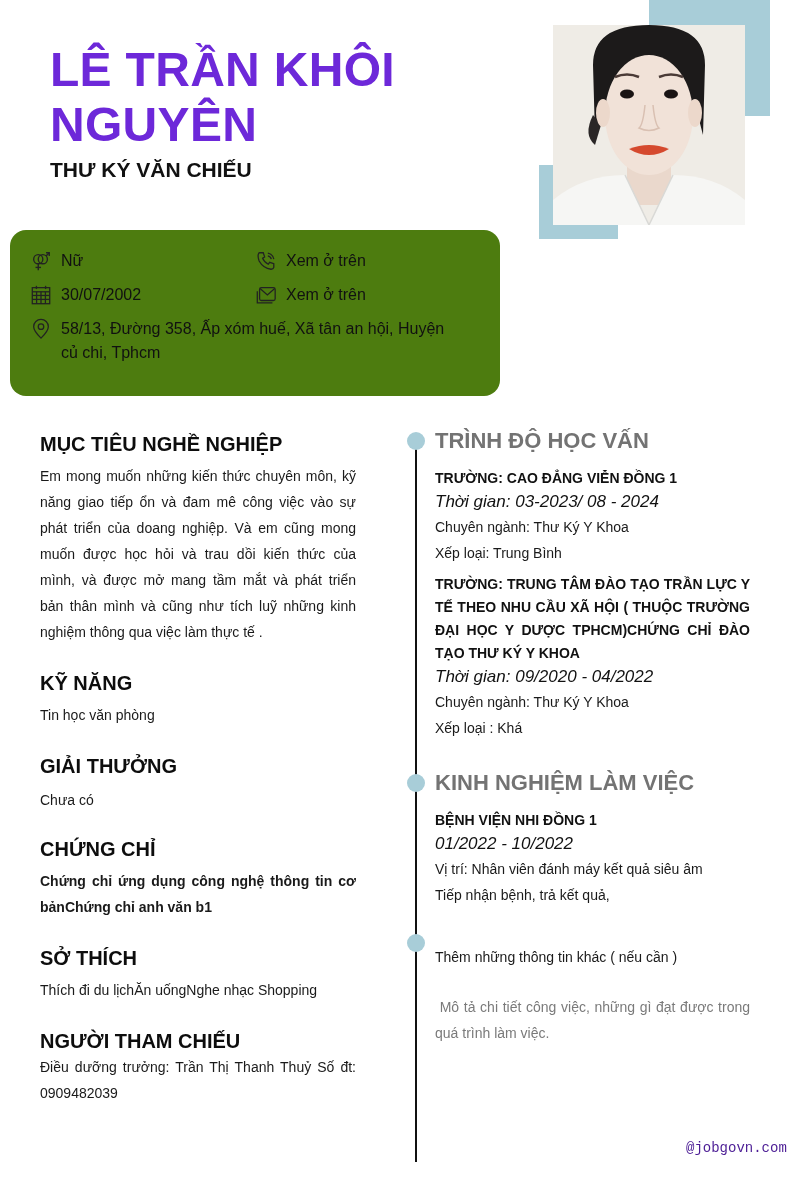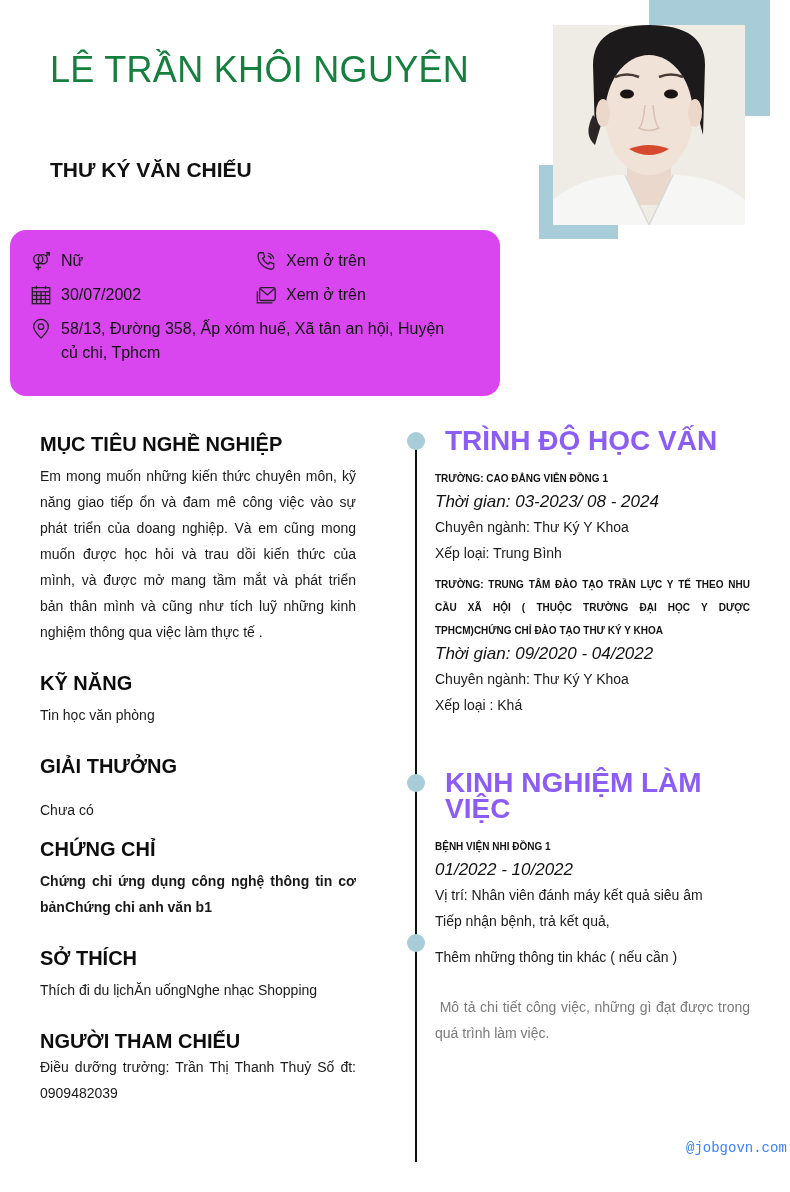--- a/index.html
+++ b/index.html
@@ -1,46 +1,46 @@
 <!DOCTYPE html>
 <html><head>
 <meta charset="utf-8">
 <style>
   * { box-sizing: border-box; margin: 0; padding: 0; }
   html, body { width: 790px; height: 1192px; background: #ffffff; overflow: hidden; }
   body { position: relative; font-family: "Liberation Sans", "DejaVu Sans", sans-serif; color: #111; }
 
-  .name { position: absolute; left: 50px; top: 42px; width: 420px; font-size: 36px; line-height: 55px; font-weight: 400; color: #15803d; letter-spacing: 0.3px; }
+  .name { position: absolute; left: 50px; top: 42px; width: 420px; font-size: 48px; line-height: 55px; font-weight: 700; color: #6d28d9; letter-spacing: 0.3px; }
   .job-title { position: absolute; left: 50px; top: 158px; font-size: 21px; font-weight: 700; color: #111; }
 
   .deco-top { position: absolute; left: 649px; top: 0; width: 121px; height: 116px; background: #a8cdd8; }
   .deco-bottom { position: absolute; left: 539px; top: 165px; width: 79px; height: 74px; background: #a8cdd8; }
   .photo { position: absolute; left: 553px; top: 25px; width: 192px; height: 200px; overflow: hidden;
     background: linear-gradient(180deg, #f1efe9 0%, #efece6 60%, #ebe7e1 100%); }
   .photo svg { width: 100%; height: 100%; display: block; }
 
-  .contact-box { position: absolute; left: 10px; top: 230px; width: 490px; height: 166px; background: #d946ef; border-radius: 16px; }
+  .contact-box { position: absolute; left: 10px; top: 230px; width: 490px; height: 166px; background: #4d7c0f; border-radius: 16px; }
   .c-item { position: absolute; display: flex; align-items: flex-start; font-size: 16px; line-height: 24px; color: #111; }
   .c-item .ic { width: 22px; height: 22px; margin-right: 9px; flex-shrink: 0; margin-top: 1px; }
   .c-item .ic svg { width: 22px; height: 22px; display: block; }
 
   .left-col { position: absolute; left: 40px; width: 316px; }
   .sec-h { font-size: 20px; font-weight: 700; color: #0d0d0d; line-height: 26px; }
   .sec-body { font-size: 14px; line-height: 26px; color: #1a1a1a; text-align: justify; }
 
   .timeline-line { position: absolute; left: 415px; top: 440px; width: 1.5px; height: 722px; background: #111; }
   .dot { position: absolute; left: 407px; width: 18px; height: 18px; border-radius: 50%; background: #a8cdd8; }
   .right-col { position: absolute; left: 435px; width: 315px; }
-  .r-h { font-size: 28px; font-weight: 700; color: #8b5cf6; line-height: 26px; margin-left: 10px; }
-  .r-sub { font-size: 10px; font-weight: 700; color: #111; line-height: 23px; text-align: justify; }
+  .r-h { font-size: 22px; font-weight: 700; color: #737373; line-height: 26px; }
+  .r-sub { font-size: 14px; font-weight: 700; color: #111; line-height: 23px; text-align: justify; }
   .r-time { font-size: 17px; font-style: italic; color: #111; line-height: 24px; }
   .r-line { font-size: 14px; color: #1a1a1a; line-height: 26px; }
   .r-gray { font-size: 14px; color: #7a7a7a; line-height: 26px; text-align: justify; margin-top: 24px; }
 
-  .footer { position: absolute; left: 643px; top: 1140px; font-family: "Liberation Mono", "DejaVu Sans Mono", monospace; font-size: 14px; color: #3b82f6; padding-left: 43px; }
+  .footer { position: absolute; left: 643px; top: 1140px; font-family: "Liberation Mono", "DejaVu Sans Mono", monospace; font-size: 14px; color: #4c1d95; padding-left: 43px; }
 </style>
 </head>
 <body>
 
 <div class="name">LÊ TRẦN KHÔI NGUYÊN</div>
 <div class="job-title">THƯ KÝ VĂN CHIẾU</div>
 
 <div class="deco-top"></div>
 <div class="deco-bottom"></div>
 <div class="photo">
@@ -139,21 +139,21 @@
   <div class="sec-body" style="margin-top:6px;">Em mong muốn những kiến thức chuyên môn, kỹ năng giao tiếp ổn và đam mê công việc vào sự phát triển của doang nghiệp. Và em cũng mong muốn được học hỏi và trau dồi kiến thức của mình, và được mở mang tầm mắt và phát triển bản thân mình và cũng như tích luỹ những kinh nghiệm thông qua việc làm thực tế .</div>
 </div>
 
 <div class="left-col" style="top:670px;">
   <div class="sec-h">KỸ NĂNG</div>
   <div class="sec-body" style="margin-top:6px;">Tin học văn phòng</div>
 </div>
 
 <div class="left-col" style="top:753px;">
   <div class="sec-h">GIẢI THƯỞNG</div>
-  <div class="sec-body" style="margin-top:18px;">Chưa có</div>
+  <div class="sec-body" style="margin-top:8px;">Chưa có</div>
 </div>
 
 <div class="left-col" style="top:836px;">
   <div class="sec-h">CHỨNG CHỈ</div>
   <div class="sec-body" style="margin-top:6px;font-weight:bold;">Chứng chỉ ứng dụng công nghệ thông tin cơ bảnChứng chỉ anh văn b1</div>
 </div>
 
 <div class="left-col" style="top:945px;">
   <div class="sec-h">SỞ THÍCH</div>
   <div class="sec-body" style="margin-top:6px;">Thích đi du lịchĂn uốngNghe nhạc Shopping</div>

